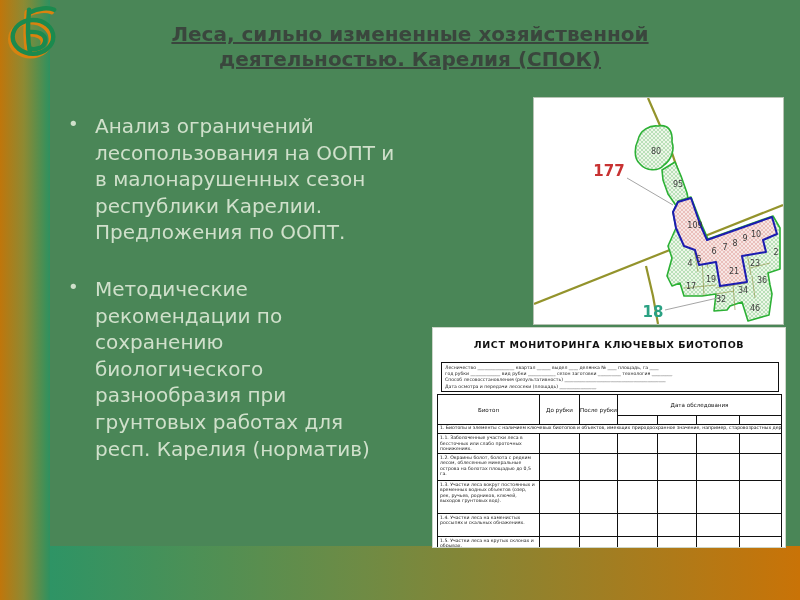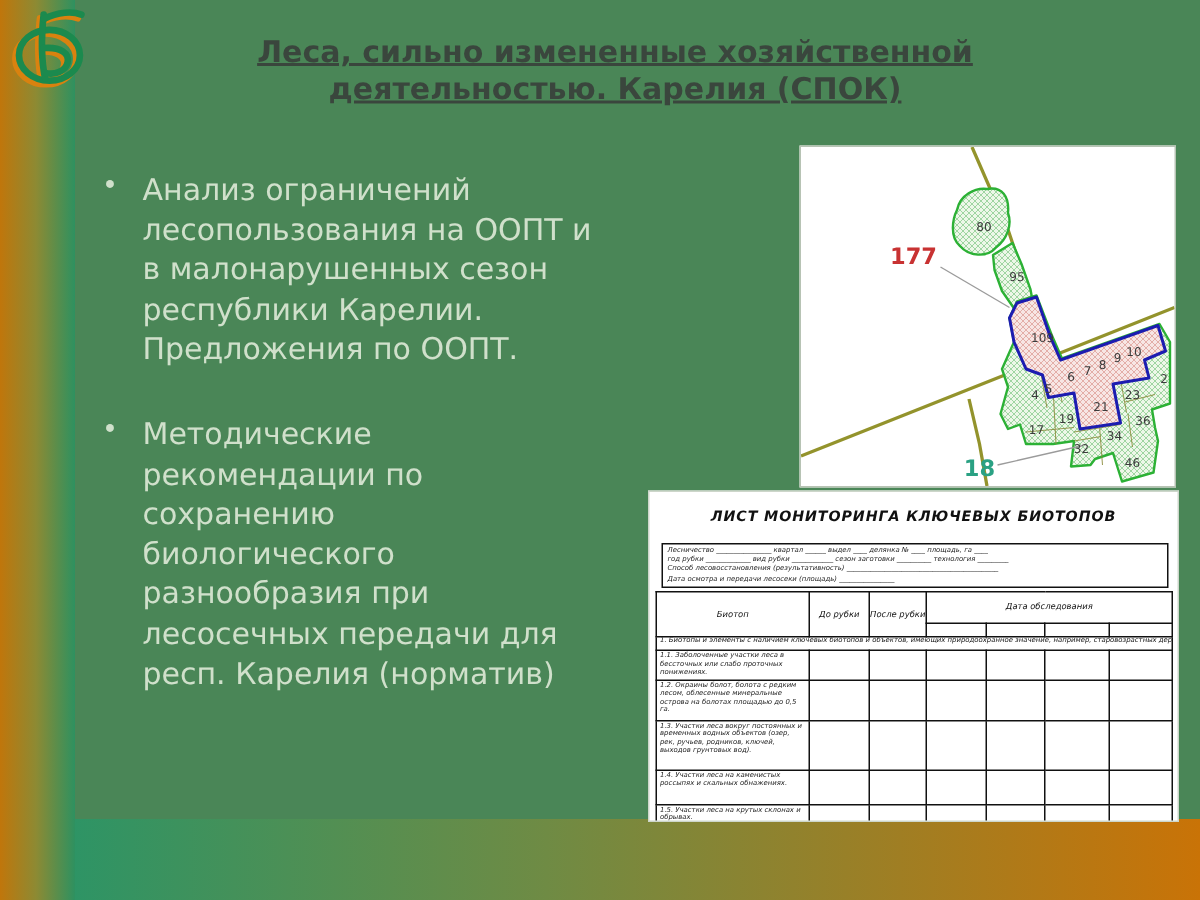--- a/index.html
+++ b/index.html
@@ -43,21 +43,21 @@
     background:#fff; border:1px solid #b7c3b4; box-sizing:content-box;
   }
   .map-fig svg{display:block;}
   .map-fig text{font-family:"DejaVu Sans",sans-serif;}
   .map-fig text.plot{font-size:8px; fill:#3c3c3c; text-anchor:middle;}
   .map-fig text.ref-red{font-size:15px; font-weight:bold; fill:var(--ref-red); text-anchor:middle;}
   .map-fig text.ref-teal{font-size:15px; font-weight:bold; fill:var(--ref-teal); text-anchor:middle;}
   
   .table-fig{
     position:absolute; left:432px; top:327px; width:352px; height:219px;
-    background:#fff; border:1px solid #cdd6ca; overflow:hidden; color:#111;font-style:italic;
+    background:#fff; border:1px solid #cdd6ca; overflow:hidden; color:#111;
   }
   .tf-title{
     position:absolute; left:0; top:11px; width:100%; text-align:center;
     font-size:9.5px; font-weight:bold; letter-spacing:.6px; white-space:nowrap;
   }
   .tf-formbox{
     position:absolute; left:8px; top:34px; width:330px; height:24px;
     border:1.3px solid #111; padding:2px 3px; overflow:hidden;
   }
   .fline{font-size:4.6px; line-height:6.2px; white-space:nowrap;
@@ -107,21 +107,21 @@
 
   <h1 class="page-title">Леса, сильно измененные хозяйственной деятельностью. Карелия (СПОК)</h1>
 
   <ul class="bullets">
     <li>
       <span class="marker">•</span>
       <span>Анализ ограничений лесопользования на ООПТ и в малонарушенных сезон республики Карелии. Предложения по ООПТ.</span>
     </li>
     <li>
       <span class="marker">•</span>
-      <span>Методические рекомендации по  сохранению биологического разнообразия при лесосечных передачи для респ. Карелия (норматив)</span>
+      <span>Методические рекомендации по  сохранению биологического разнообразия при грунтовых работах для респ. Карелия (норматив)</span>
     </li>
   </ul>
 
   <div class="map-fig">
     <svg width="249" height="226" viewBox="0 0 249 226">
       <defs>
         <pattern id="hg" width="4" height="4" patternUnits="userSpaceOnUse">
           <rect width="4" height="4" fill="#edf7e8"></rect>
           <path d="M0 0L4 4M4 0L0 4" stroke="#86c98a" stroke-width="0.5"></path>
         </pattern>

